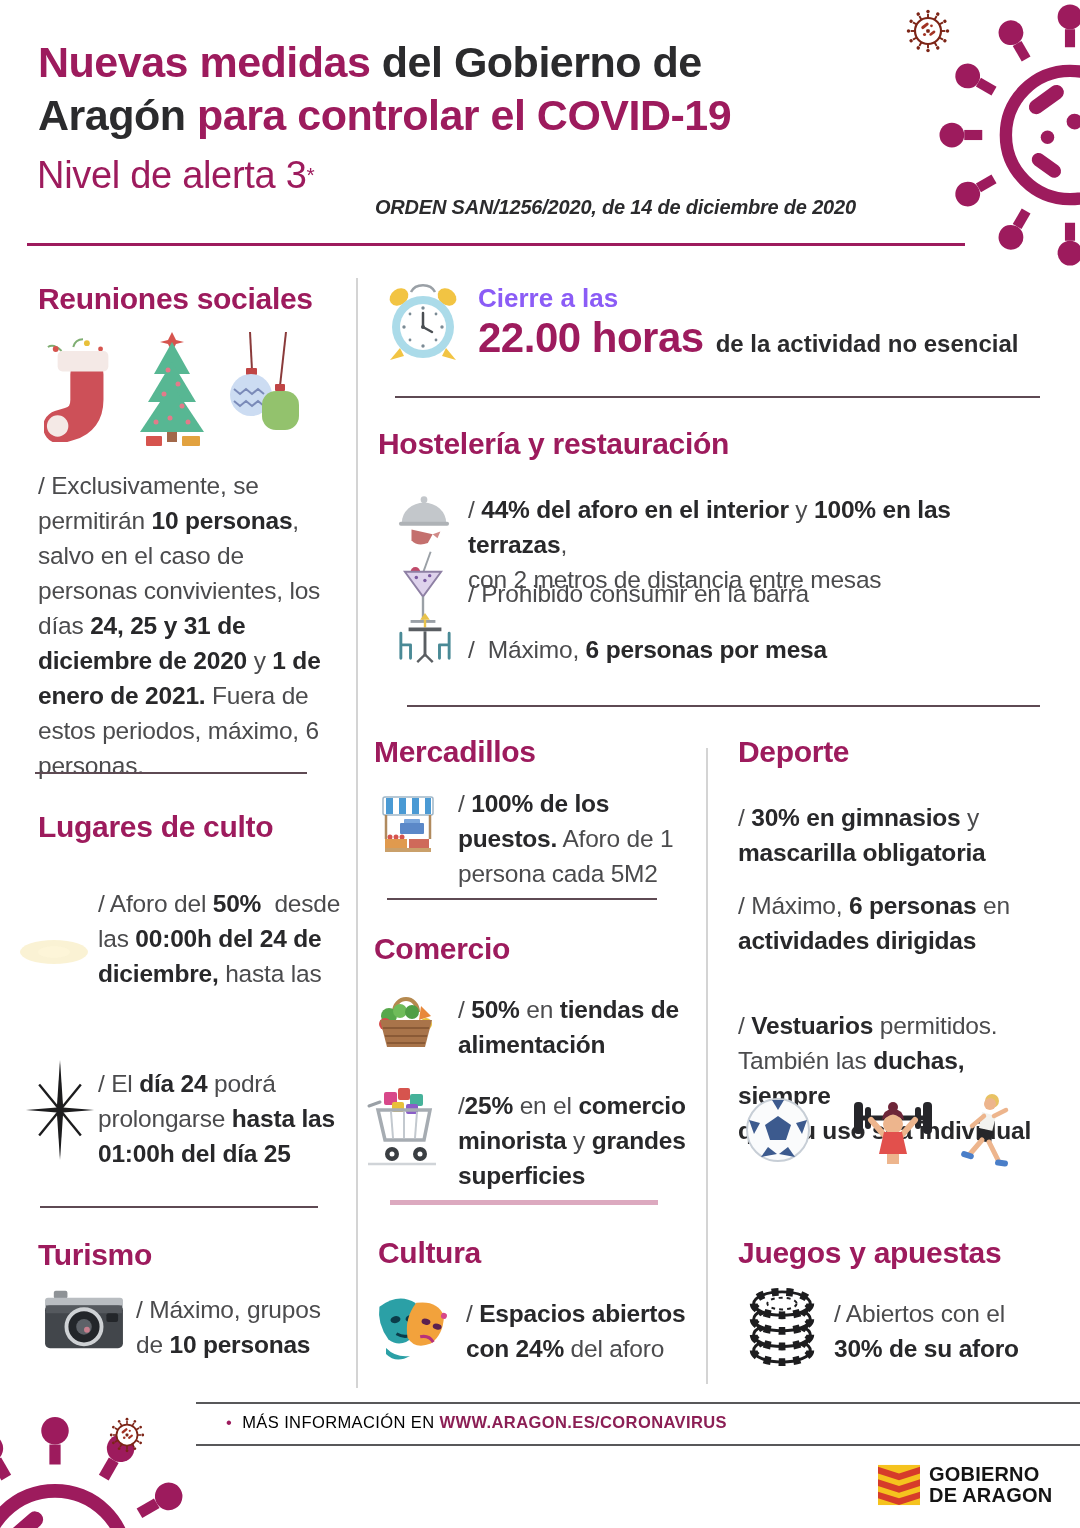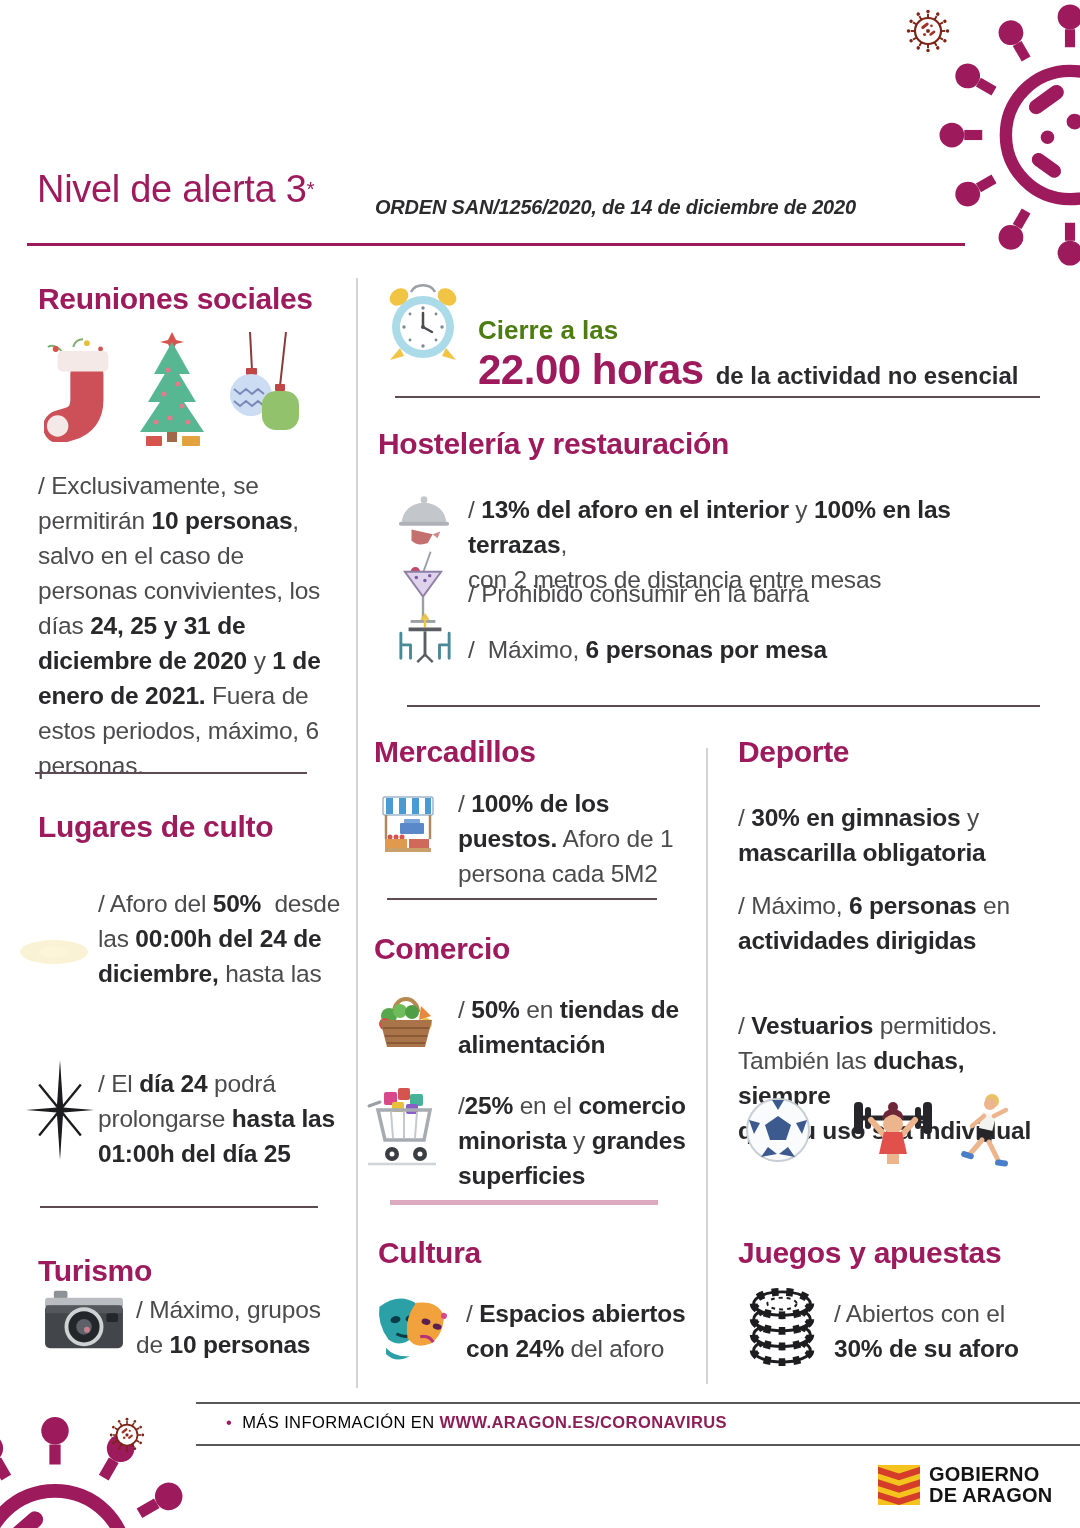--- a/index.html
+++ b/index.html
@@ -21,38 +21,42 @@
   .alert-sup{font-size:21px;vertical-align:super;color:var(--magenta);}
   .order-ref{font-size:20px;font-style:italic;font-weight:700;color:#2b2b2d;letter-spacing:-0.2px;}
   .sec-title{font-size:30px;font-weight:700;color:var(--magenta);letter-spacing:-0.3px;}
   .body-text{font-size:24.5px;line-height:35px;letter-spacing:-0.2px;color:var(--body-text);}
   .rule{position:absolute;}
   .rule.m{background:var(--magenta);}
   .rule.dark{background:#5e4a53;}
   .rule.gray{background:#58585a;}
   .rule.pink{background:#dca9bf;}
   .vdiv{position:absolute;width:2px;background:#d4d4d4;}
-  .cierre-l1{font-size:26px;font-weight:700;color:#4d7c0f;margin-top:32px;}
+  .cierre-l1{font-size:26px;font-weight:700;color:#8b5cf6;}
   .cierre-row{display:flex;align-items:baseline;gap:12px;}
   .cierre-time{font-size:42px;font-weight:800;color:var(--magenta);letter-spacing:-0.5px;}
   .cierre-l2{font-size:24px;font-weight:700;color:#2b2b2d;}
   .footer-text{font-size:16.5px;letter-spacing:0.4px;}
   .footer-bullet{color:var(--magenta);margin-right:10px;}
   .footer-prefix{color:#000000;font-weight:400;}
   .footer-url{color:#8c1f55;font-weight:700;margin-top:16px;}
   .logo{display:flex;align-items:center;gap:9px;}
   .logo-text{font-size:20px;font-weight:700;line-height:21px;color:#141414;letter-spacing:0.2px;}
   svg{display:block;}
 </style>
 </head>
 <body>
 
 <div class="page">
 
-  <div class="abs" style="left:37px;top:168px;">
+  <h1 class="abs" style="left:38px;top:36px;">
+    <div><span class="accent">Nuevas medidas</span><span class="dark"> del Gobierno de</span></div>
+    <div><span class="dark">Aragón </span><span class="accent">para controlar el COVID-19</span></div>
+  </h1>
+  <div class="abs" style="left:37px;top:154px;">
     <span class="alert-level">Nivel de alerta 3</span><span class="alert-sup">*</span>
   </div>
   <div class="abs order-ref" style="left:375px;top:196px;">ORDEN SAN/1256/2020, de 14 de diciembre de 2020</div>
   <div class="rule m" style="left:27px;top:243px;width:938px;height:3px;"></div>
 
   <svg class="abs" style="left:935px;top:0px;" width="270" height="270" viewBox="0 0 240 240">
     <defs>
         <g id="bspk1">
           <line x1="198" y1="120" x2="214" y2="120"></line>
           <circle cx="225" cy="120" r="11" fill="#9d1b5d" stroke="none"></circle>
@@ -193,21 +197,21 @@
     <polygon points="2,53 38,50 74,53 38,56" fill="#1c1c1e"></polygon>
     <line x1="16" y1="26" x2="60" y2="80" stroke="#1c1c1e" stroke-width="2.5"></line>
     <line x1="60" y1="26" x2="16" y2="80" stroke="#1c1c1e" stroke-width="2.5"></line>
   </svg>
   <div class="abs body-text rich" style="left:98px;top:1066px;width:256px;"><span>/ El </span><span class="b">día 24</span><span> podrá
 prolongarse </span><span class="b">hasta las
 01:00h del día 25</span></div>
 
   <div class="rule dark" style="left:40px;top:1206px;width:278px;height:2px;"></div>
 
-  <div class="abs sec-title" style="left:38px;top:1238px;margin-top:16px;">Turismo</div>
+  <div class="abs sec-title" style="left:38px;top:1238px;">Turismo</div>
   <svg class="abs" style="left:44px;top:1284px;" width="80" height="74" viewBox="0 0 82 76">
     <rect x="10" y="7" width="14" height="8" rx="2" fill="#8e9296"></rect>
     <rect x="1" y="14" width="80" height="14" rx="3" fill="#b9bdc1"></rect>
     <rect x="1" y="22" width="80" height="44" rx="5" fill="#42464b"></rect>
     <rect x="2" y="22" width="78" height="8" fill="#55595e"></rect>
     <circle cx="41" cy="44" r="18" fill="#23262a" stroke="#cfd2d5" stroke-width="4"></circle>
     <circle cx="41" cy="44" r="8" fill="#5e6268"></circle>
     <circle cx="44" cy="47" r="3" fill="#c97f8e"></circle>
     <rect x="64" y="30" width="12" height="9" rx="2" fill="#23262a"></rect>
   </svg>
@@ -249,21 +253,21 @@
   <div class="rule dark" style="left:395px;top:396px;width:645px;height:2px;"></div>
 
   <div class="abs sec-title" style="left:378px;top:427px;">Hostelería y restauración</div>
   <svg class="abs" style="left:398px;top:489px;" width="52" height="58" viewBox="0 0 54 58">
     <circle cx="27" cy="10" r="3.5" fill="#c3c7cb"></circle>
     <path d="M4,34 a23,21 0 0 1 46,0 z" fill="#c3c7cb"></path>
     <rect x="1" y="33" width="52" height="4" rx="2" fill="#aeb2b6"></rect>
     <path d="M14,41 l22,5 -5,9 q-11,4 -17,-3 z" fill="#c4706e"></path>
     <path d="M36,46 l8,-3 -3,7 z" fill="#d18a88"></path>
   </svg>
-  <div class="abs body-text rich" style="left:468px;top:492px;width:585px;"><span>/ </span><span class="b">13% del aforo en el interior</span><span> y </span><span class="b">100% en las terrazas</span><span>,
+  <div class="abs body-text rich" style="left:468px;top:492px;width:585px;"><span>/ </span><span class="b">44% del aforo en el interior</span><span> y </span><span class="b">100% en las terrazas</span><span>,
 con 2 metros de distancia entre mesas</span></div>
   <svg class="abs" style="left:402px;top:548px;" width="42" height="82" viewBox="0 0 44 84">
     <line x1="30" y1="3" x2="21" y2="28" stroke="#9aa0a6" stroke-width="2"></line>
     <circle cx="14" cy="24" r="5" fill="#c04a6a"></circle>
     <polygon points="3,24 41,24 22,50" fill="#ded2ec" stroke="#8e80a4" stroke-width="2"></polygon>
     <circle cx="15" cy="30" r="1.8" fill="#7a5aa0"></circle>
       <circle cx="24" cy="33" r="1.8" fill="#7a5aa0"></circle>
       <circle cx="29" cy="28" r="1.8" fill="#7a5aa0"></circle>
     <line x1="22" y1="50" x2="22" y2="74" stroke="#9aa0a6" stroke-width="2.5"></line>
     <line x1="9" y1="76" x2="35" y2="76" stroke="#9aa0a6" stroke-width="3"></line>

